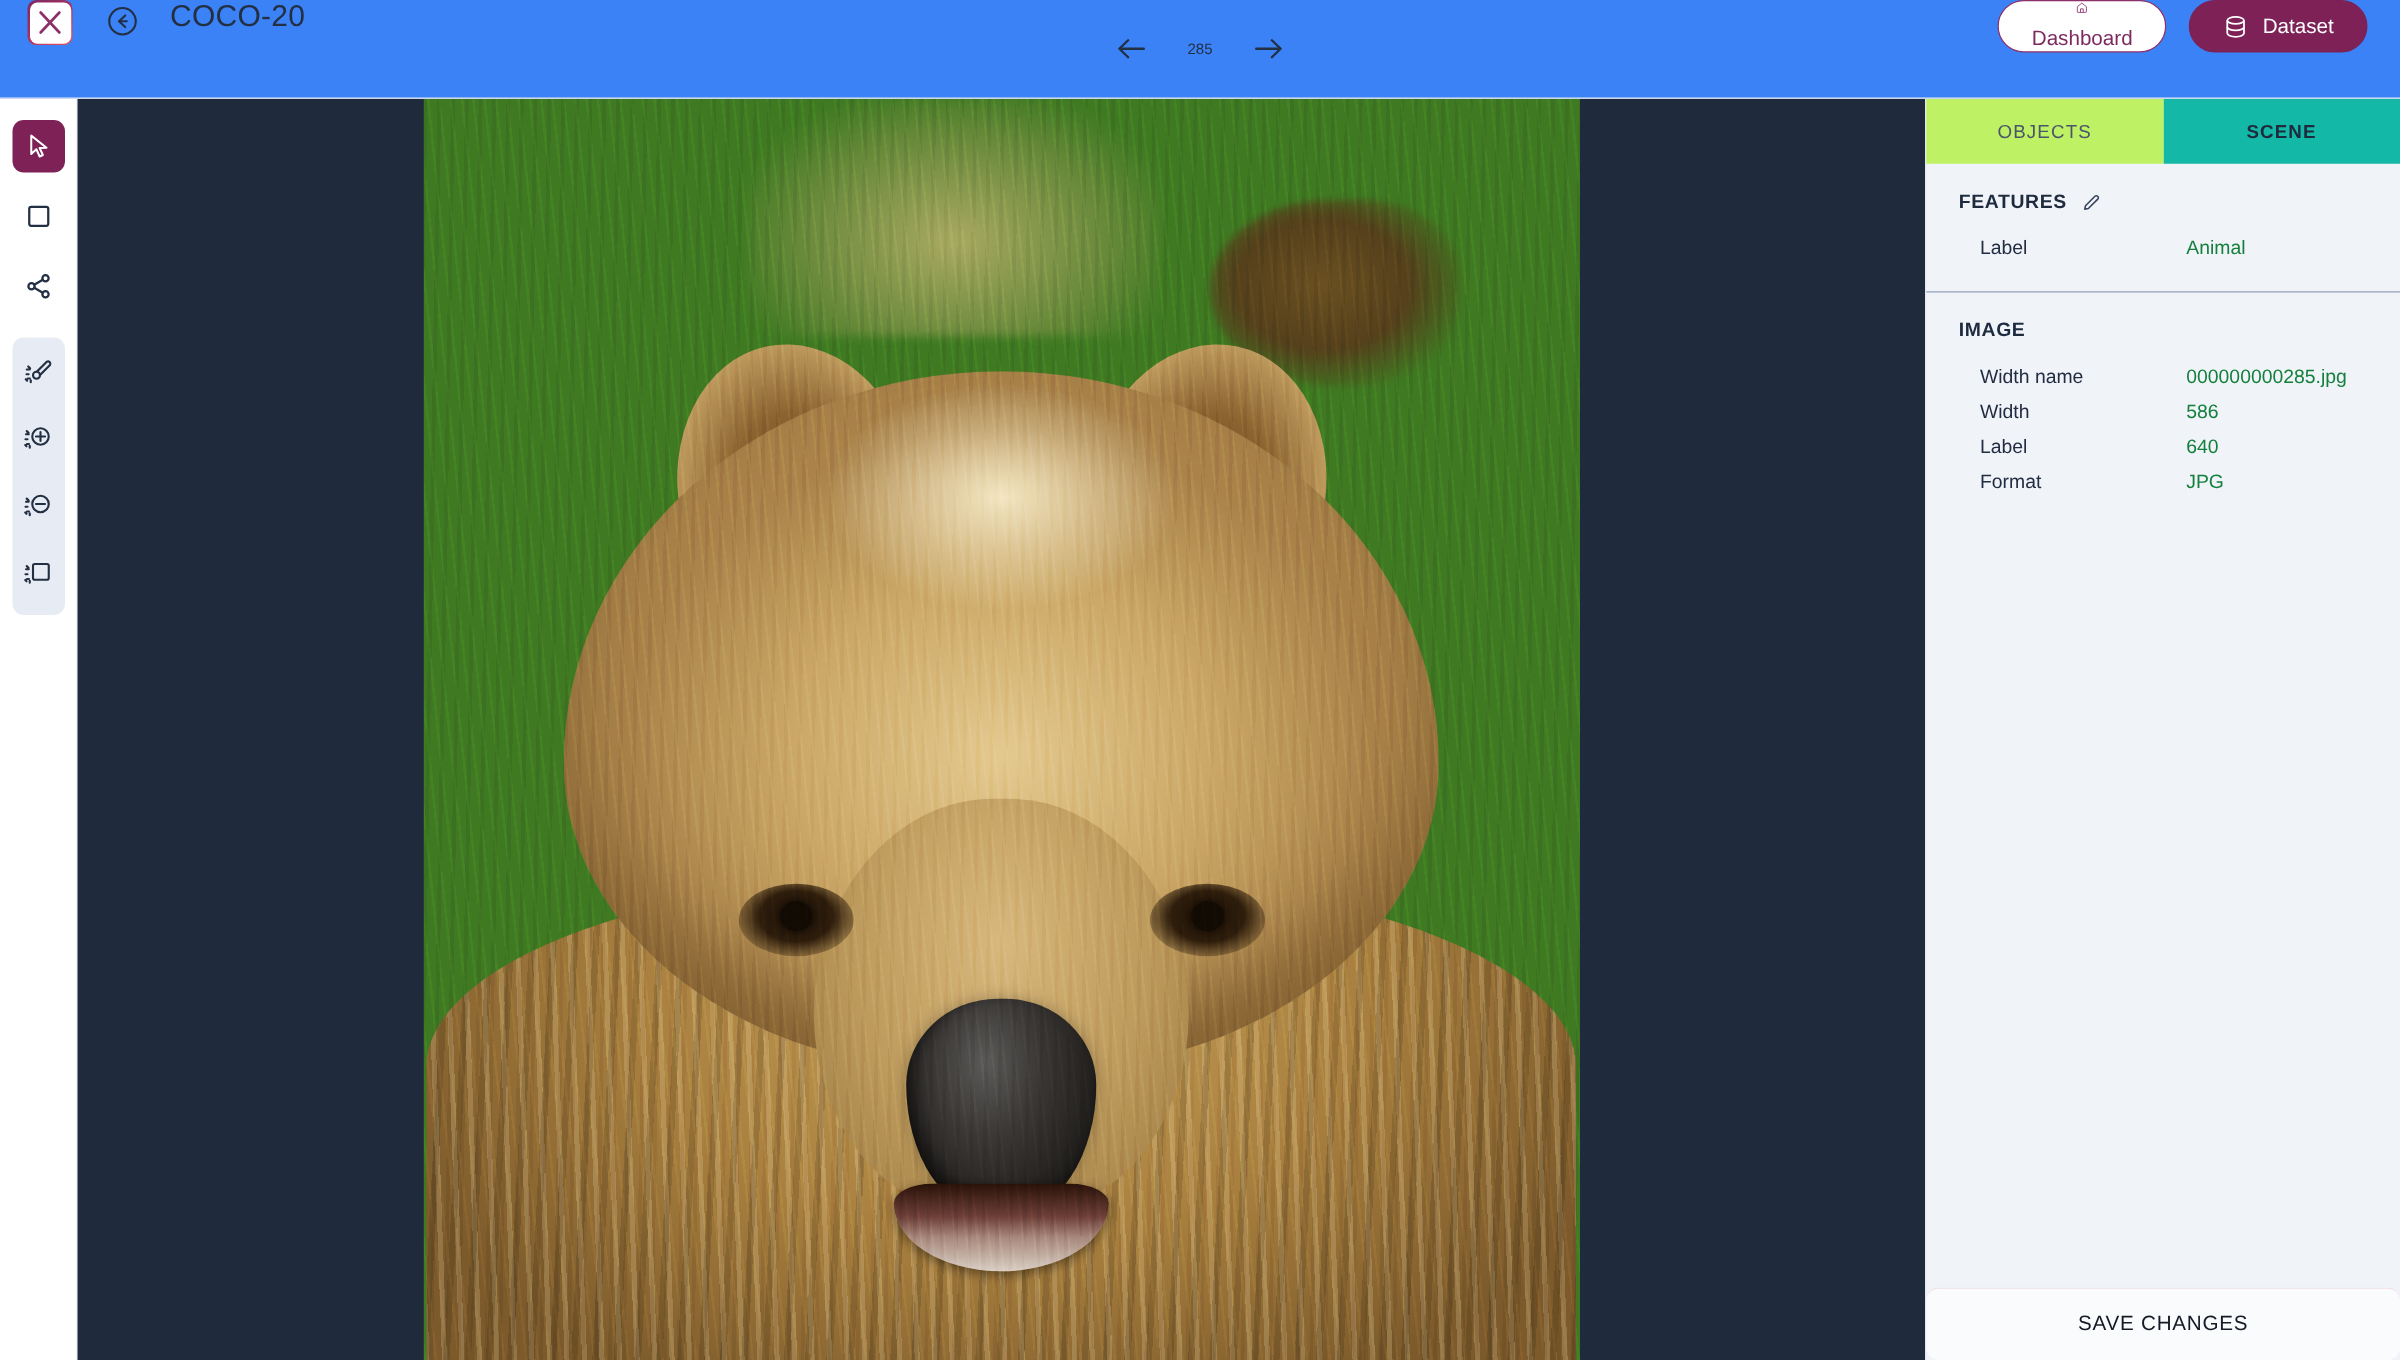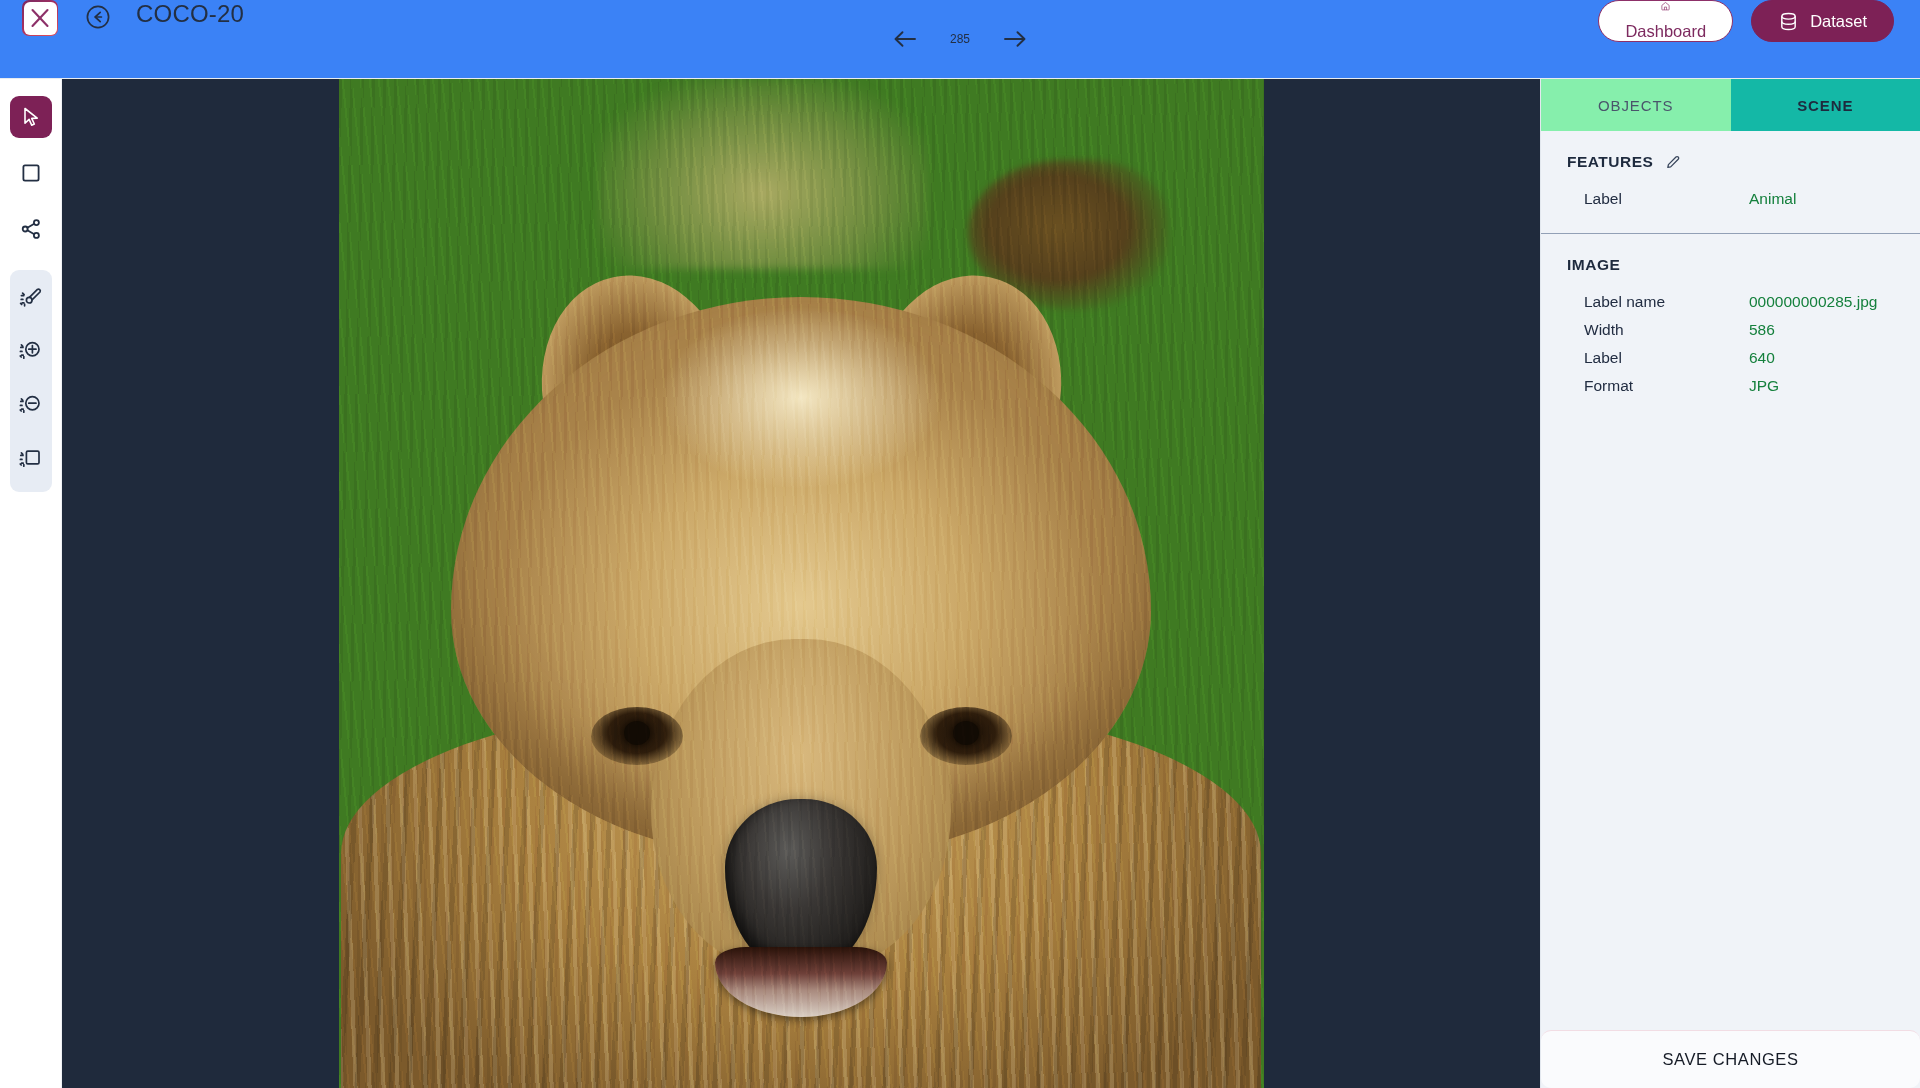--- a/index.html
+++ b/index.html
@@ -204,21 +204,21 @@
   .panel {
     width: 380px; min-width: 380px;
     background: #f0f3f8;
     display: flex; flex-direction: column;
     border-left: 1px solid #e3e8ef;
   }
   .tabs { display: flex; height: 52px; min-height: 52px; }
   .tab {
     flex: 1; display: flex; align-items: center; justify-content: center;
     font-size: 15px; letter-spacing: .9px; cursor: pointer;
-    color: #4a556b; background: #86efac;
+    color: #4a556b; background: #bef264;
   }
   .tab.active {
     background: #14b8a6; color: #1e2a3e; font-weight: 700;
   }
   .section { padding: 22px 26px 20px 26px; }
   .section + .section { border-top: 1px solid #92a0b6; }
   .sec-head {
     display: flex; align-items: center; gap: 12px;
     font-size: 15.5px; font-weight: 700; color: #1e2a3e;
     letter-spacing: .5px; margin-bottom: 14px;
@@ -406,21 +406,21 @@
         <div class="kv">
           <div class="k">Label</div>
           <div class="v">Animal</div>
         </div>
       </div>
 
       <div class="section">
         <div class="sec-head">IMAGE</div>
 
         <div class="kv">
-          <div class="k">Label name</div>
+          <div class="k">Width name</div>
           <div class="v">000000000285.jpg</div>
         </div>
         <div class="kv">
           <div class="k">Width</div>
           <div class="v">586</div>
         </div>
         <div class="kv">
           <div class="k">Label</div>
           <div class="v">640</div>
         </div>

